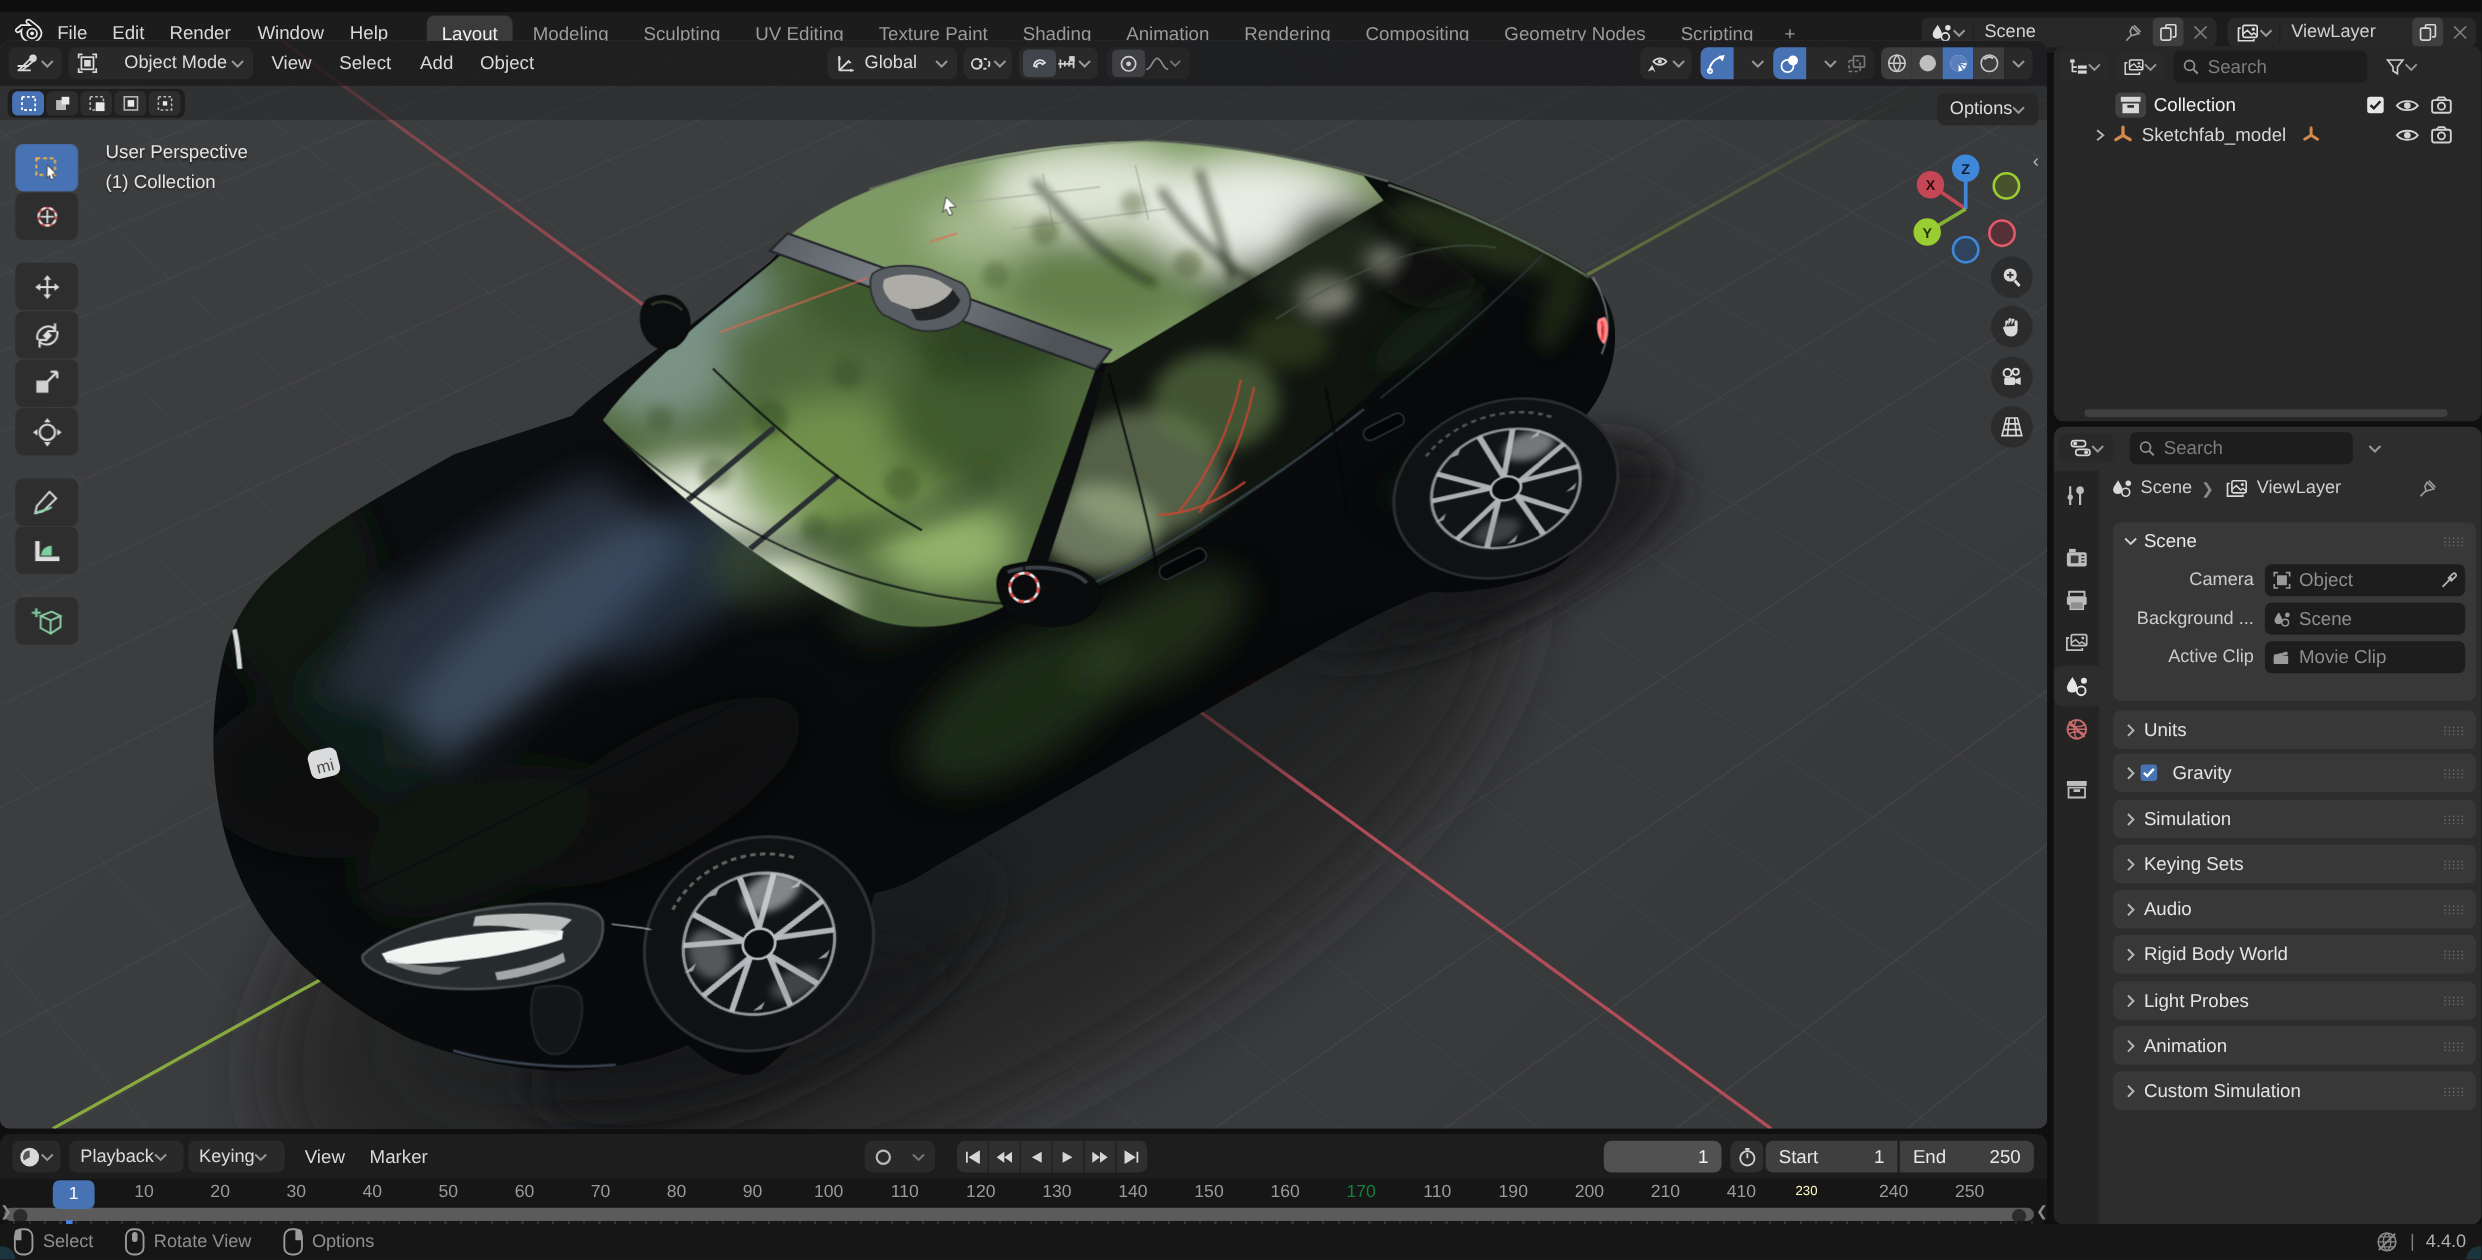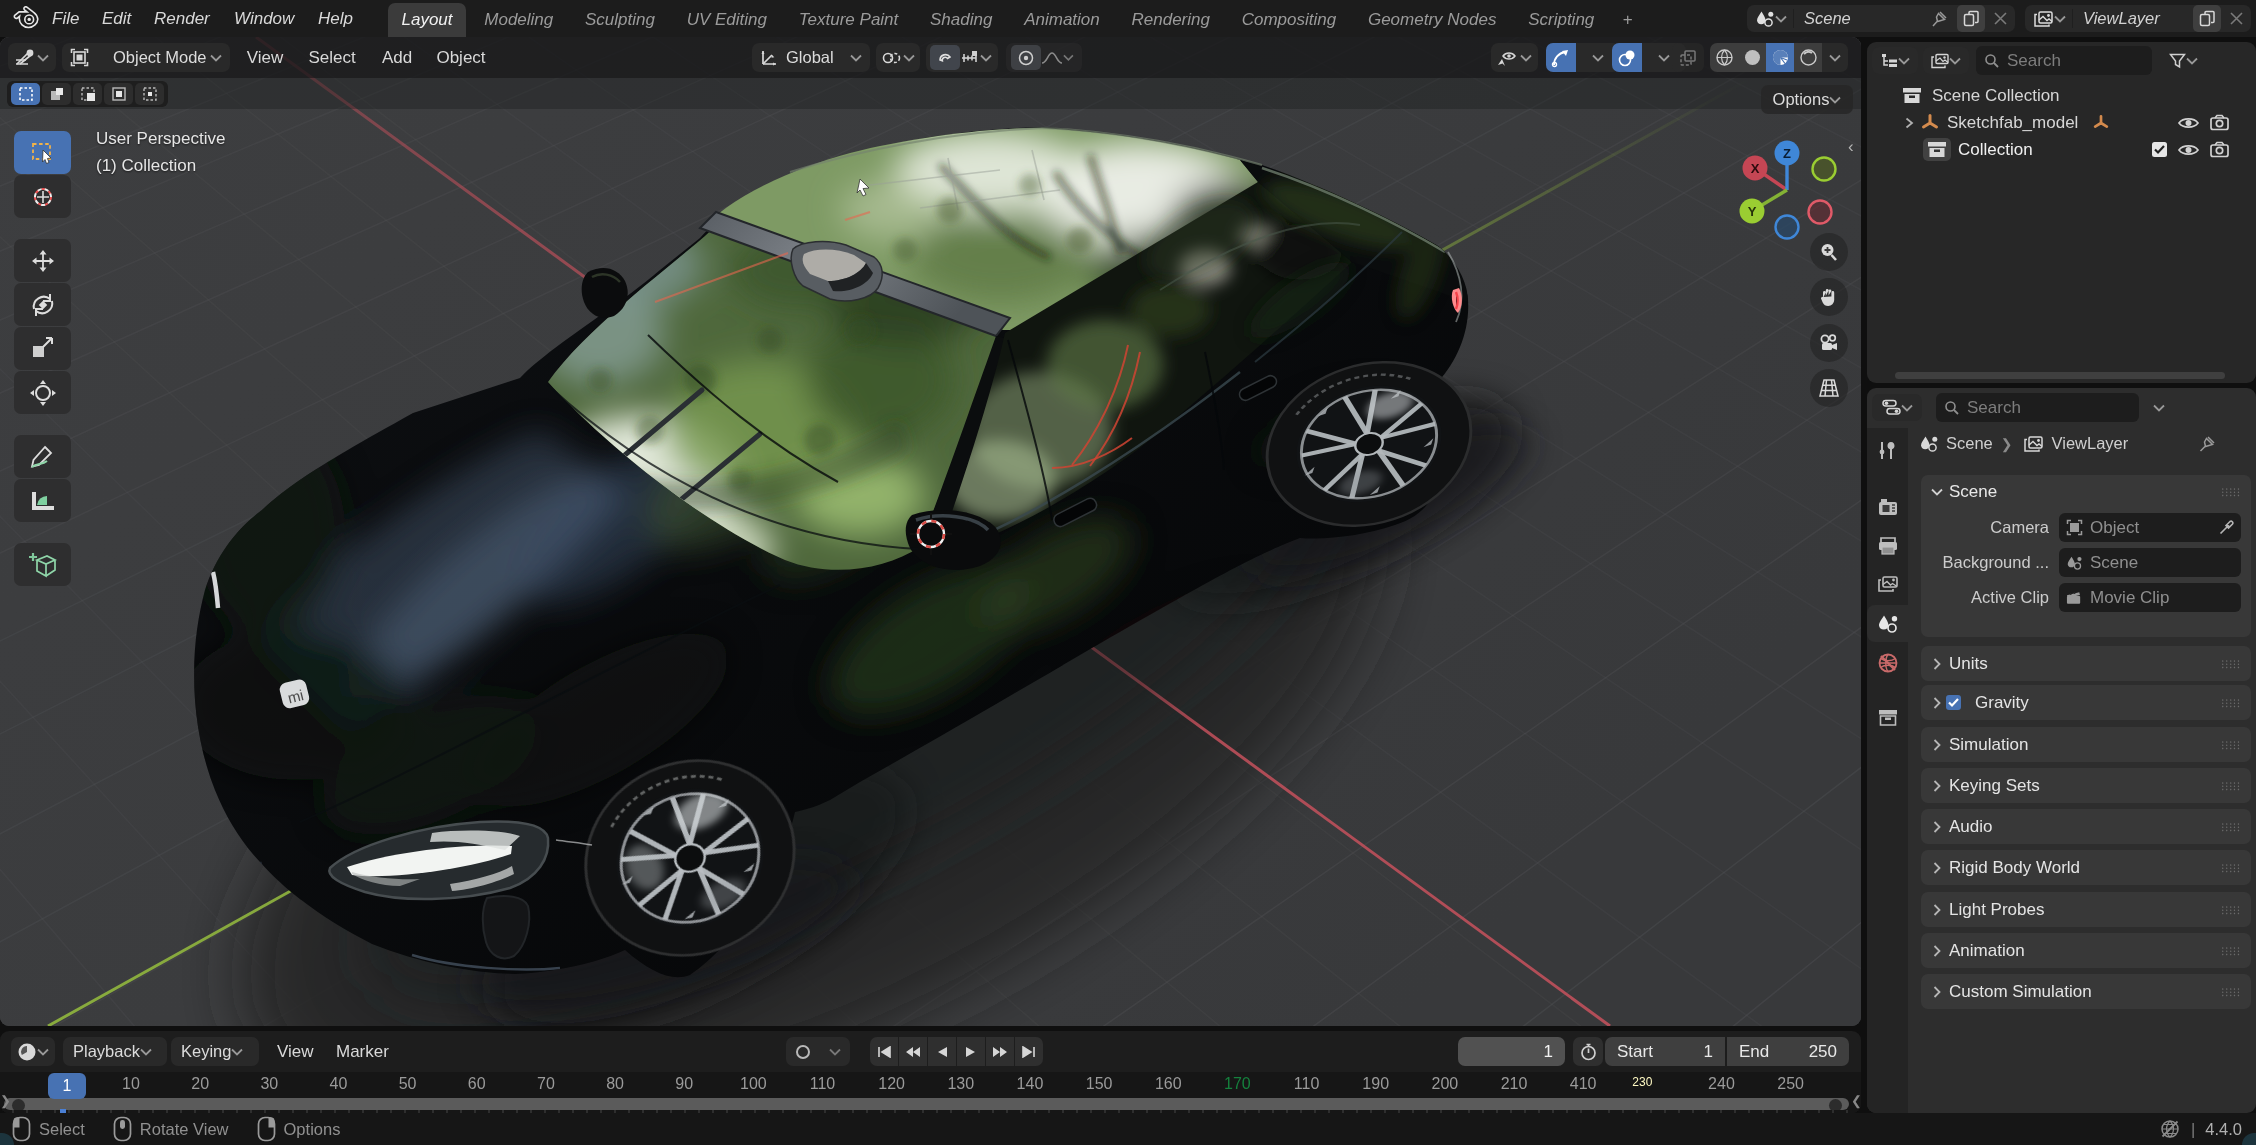--- a/index.html
+++ b/index.html
@@ -1,17 +1,17 @@
 <!DOCTYPE html>
 <html><head><meta charset="utf-8"><style>
 *{margin:0;padding:0;box-sizing:border-box;font-family:"Liberation Sans",sans-serif;}
 html,body{width:2256px;height:1145px;overflow:hidden;background:#0f0f0f;}
 body{position:relative;font-size:17px;color:#d4d4d4;}
 .abs{position:absolute;}
-#topbar{left:0;top:0;width:2256px;height:37px;background:#1c1c1c;font-style:italic;}
+#topbar{left:0;top:11px;width:2256px;height:37px;background:#1c1c1c;}
 .menu{color:#d9d9d9;font-size:17px;line-height:37px;}
 .tab{color:#9b9b9b;font-size:17px;line-height:34px;height:34px;border-radius:7px 7px 0 0;padding:0 13.5px;display:inline-block;}
 .tab.active{background:#3b3b3b;color:#f0f0f0;}
 .idwidget{background:#282828;border-radius:7px;height:27px;top:5px;display:flex;align-items:center;color:#d2d2d2;font-size:16.5px;}
 #viewport{left:0;top:37px;width:1861px;height:989px;background:#3d3e40;border-radius:9px;overflow:hidden;}
 .vhead{left:0;top:0;width:1861px;height:41px;background:rgba(21,22,23,0.75);}
 .vbtn{background:#292929;border-radius:7px;height:29px;display:flex;align-items:center;color:#dcdcdc;font-size:16.5px;}
 #outliner{left:1867px;top:42px;width:389px;height:341px;background:#272727;border-radius:9px;color:#cecece;}
 #props{left:1867px;top:388px;width:389px;height:725px;background:#2d2d2d;border-radius:9px;overflow:hidden;}
 #timeline{left:0;top:1031px;width:1861px;height:82px;background:#1d1d1d;border-radius:9px;overflow:hidden;}
@@ -784,65 +784,57 @@
       <span class="vbtn" style="width:48px;padding:0 5px;justify-content:center;height:27px;margin-left:7px;background:transparent">
         <svg width="17" height="16" viewBox="0 0 17 16">
           <path d="M1.5 1.5 h14 L10.5 8 v6 l-4 -2.5 V8 Z" fill="none" stroke="#cfcfcf" stroke-width="1.5"></path>
         </svg>
         <svg width="12.0" height="8.0" viewBox="0 0 12 8" style="transform:rotate(0deg)">
           <path d="M1 1.5 L6 6.5 L11 1.5" fill="none" stroke="#989898" stroke-width="1.8"></path>
         </svg>
       </span>
     </div>
 <div class="abs" style="left:0;top:40px;width:389px;font-size:17px;color:#d6d6d6">
-<div style="display:flex;align-items:center;height:27px;padding-left:34px">
-        <svg width="22" height="19" viewBox="0 0 22 19">
-          <rect x="2" y="2" width="18" height="4.5" fill="#d8d8d8"></rect>
-          <path d="M3.5 8 h15 v9 h-15 Z" fill="#d8d8d8"></path>
-          <rect x="8" y="9.5" width="6" height="2.5" fill="#272727"></rect>
-        </svg>
-        <span style="margin-left:9px">Scene Collection</span>
-      </div>
-<div style="display:flex;align-items:center;height:27px;padding-left:36px">
-        <svg style="margin-right:5px" width="12" height="14" viewBox="0 0 12 14">
-          <path d="M3.5 2.5 L9 7 L3.5 11.5" fill="none" stroke="#b0b0b0" stroke-width="1.8"></path>
-        </svg>
-        <svg width="20" height="20" viewBox="0 0 20 20">
-          <path d="M10 10 L10 2.5 M10 10 L3.5 14 M10 10 L16.5 14" stroke="#d38a4d" stroke-width="3" stroke-linecap="round"></path>
-        </svg>
-        <span style="margin-left:7px">Sketchfab_model</span>
-        <svg style="margin-left:14px" width="18" height="18" viewBox="0 0 20 20">
-          <path d="M10 10 L10 2.5 M10 10 L3.5 14 M10 10 L16.5 14" stroke="#d38a4d" stroke-width="3" stroke-linecap="round"></path>
-        </svg>
-        <span style="display:flex;align-items:center;gap:9px;margin-left:auto;margin-right:26px">
-          <svg width="23" height="16" viewBox="0 0 23 16">
-            <path d="M2 8 C6 2.5 17 2.5 21 8 C17 13.5 6 13.5 2 8 Z" fill="none" stroke="#d2d2d2" stroke-width="1.7"></path>
-            <circle cx="11.5" cy="8" r="3" fill="#d2d2d2"></circle>
-          </svg>
-          <svg width="21" height="17" viewBox="0 0 21 17">
-            <path d="M6 4 L8 1.5 L13 1.5 L15 4" fill="none" stroke="#d2d2d2" stroke-width="1.6"></path>
-            <rect x="2" y="4" width="17" height="11.5" rx="2" fill="none" stroke="#d2d2d2" stroke-width="1.7"></rect>
-            <circle cx="10.5" cy="9.5" r="3.2" fill="none" stroke="#d2d2d2" stroke-width="1.7"></circle>
-          </svg>
-        </span>
-      </div>
 <div style="display:flex;align-items:center;height:27px;padding-left:56px">
         <span style="background:#414141;border-radius:5px;padding:2px 3px;display:flex">
           <svg width="22" height="19" viewBox="0 0 22 19">
             <rect x="2" y="2" width="18" height="4.5" fill="#d8d8d8"></rect>
             <path d="M3.5 8 h15 v9 h-15 Z" fill="#d8d8d8"></path>
             <rect x="8" y="9.5" width="6" height="2.5" fill="#333"></rect>
           </svg>
         </span>
         <span style="margin-left:7px;color:#f0f0f0">Collection</span>
         <span style="display:flex;align-items:center;gap:9px;margin-left:auto;margin-right:26px">
           <svg width="17" height="17" viewBox="0 0 17 17">
             <rect x="1" y="1" width="15" height="15" rx="2.5" fill="#e6e6e6"></rect>
             <path d="M4 8.5 L7 11.5 L13 5" fill="none" stroke="#202020" stroke-width="2.2"></path>
           </svg>
+          <svg width="23" height="16" viewBox="0 0 23 16">
+            <path d="M2 8 C6 2.5 17 2.5 21 8 C17 13.5 6 13.5 2 8 Z" fill="none" stroke="#d2d2d2" stroke-width="1.7"></path>
+            <circle cx="11.5" cy="8" r="3" fill="#d2d2d2"></circle>
+          </svg>
+          <svg width="21" height="17" viewBox="0 0 21 17">
+            <path d="M6 4 L8 1.5 L13 1.5 L15 4" fill="none" stroke="#d2d2d2" stroke-width="1.6"></path>
+            <rect x="2" y="4" width="17" height="11.5" rx="2" fill="none" stroke="#d2d2d2" stroke-width="1.7"></rect>
+            <circle cx="10.5" cy="9.5" r="3.2" fill="none" stroke="#d2d2d2" stroke-width="1.7"></circle>
+          </svg>
+        </span>
+      </div>
+<div style="display:flex;align-items:center;height:27px;padding-left:36px">
+        <svg style="margin-right:5px" width="12" height="14" viewBox="0 0 12 14">
+          <path d="M3.5 2.5 L9 7 L3.5 11.5" fill="none" stroke="#b0b0b0" stroke-width="1.8"></path>
+        </svg>
+        <svg width="20" height="20" viewBox="0 0 20 20">
+          <path d="M10 10 L10 2.5 M10 10 L3.5 14 M10 10 L16.5 14" stroke="#d38a4d" stroke-width="3" stroke-linecap="round"></path>
+        </svg>
+        <span style="margin-left:7px">Sketchfab_model</span>
+        <svg style="margin-left:14px" width="18" height="18" viewBox="0 0 20 20">
+          <path d="M10 10 L10 2.5 M10 10 L3.5 14 M10 10 L16.5 14" stroke="#d38a4d" stroke-width="3" stroke-linecap="round"></path>
+        </svg>
+        <span style="display:flex;align-items:center;gap:9px;margin-left:auto;margin-right:26px">
           <svg width="23" height="16" viewBox="0 0 23 16">
             <path d="M2 8 C6 2.5 17 2.5 21 8 C17 13.5 6 13.5 2 8 Z" fill="none" stroke="#d2d2d2" stroke-width="1.7"></path>
             <circle cx="11.5" cy="8" r="3" fill="#d2d2d2"></circle>
           </svg>
           <svg width="21" height="17" viewBox="0 0 21 17">
             <path d="M6 4 L8 1.5 L13 1.5 L15 4" fill="none" stroke="#d2d2d2" stroke-width="1.6"></path>
             <rect x="2" y="4" width="17" height="11.5" rx="2" fill="none" stroke="#d2d2d2" stroke-width="1.7"></rect>
             <circle cx="10.5" cy="9.5" r="3.2" fill="none" stroke="#d2d2d2" stroke-width="1.7"></circle>
           </svg>
         </span>

